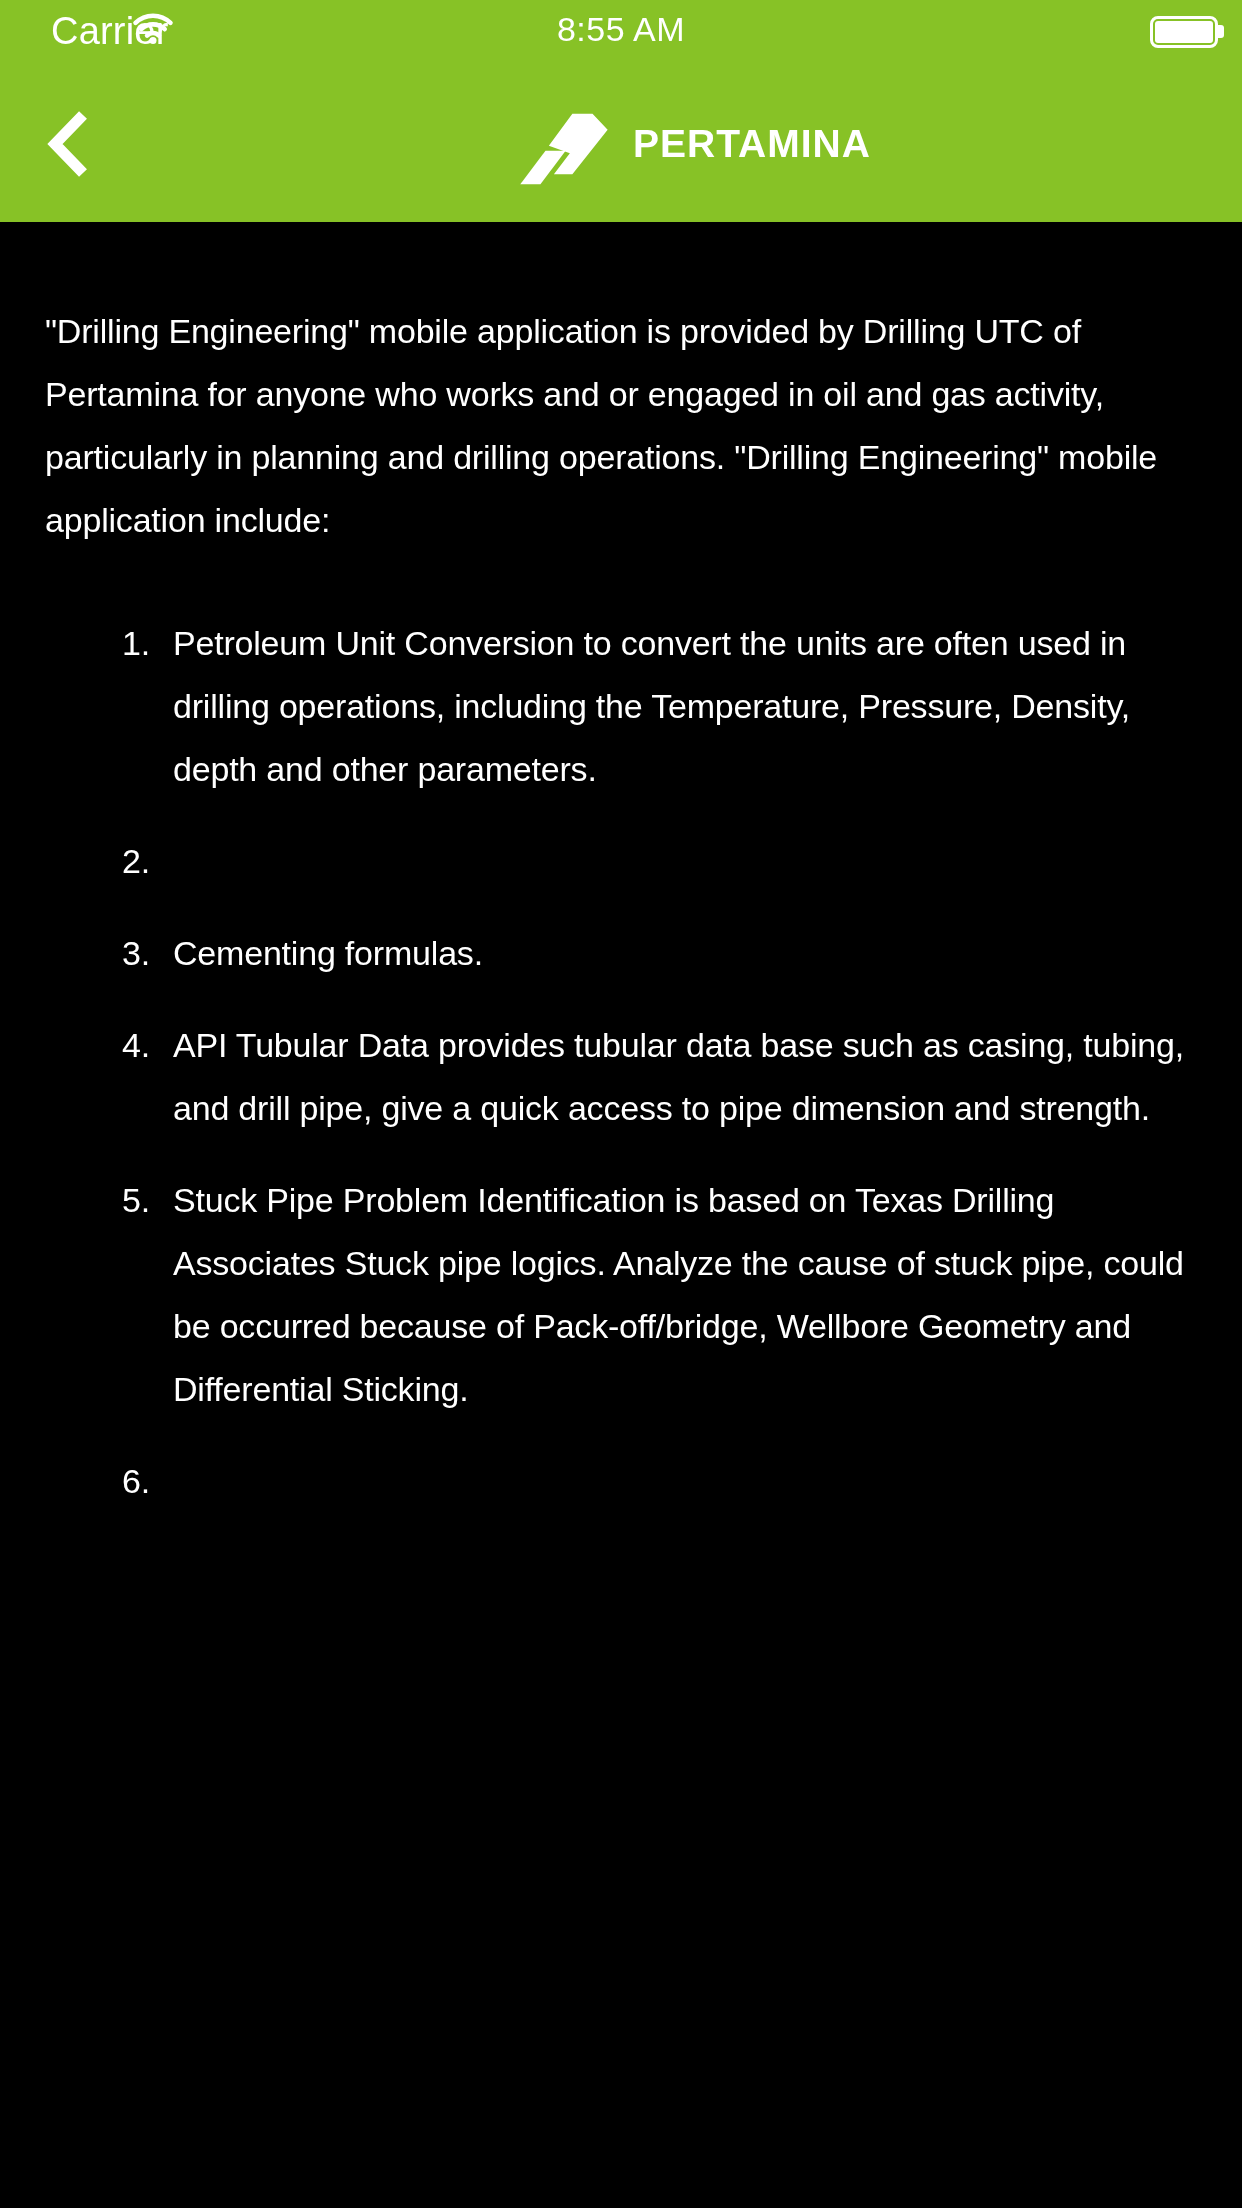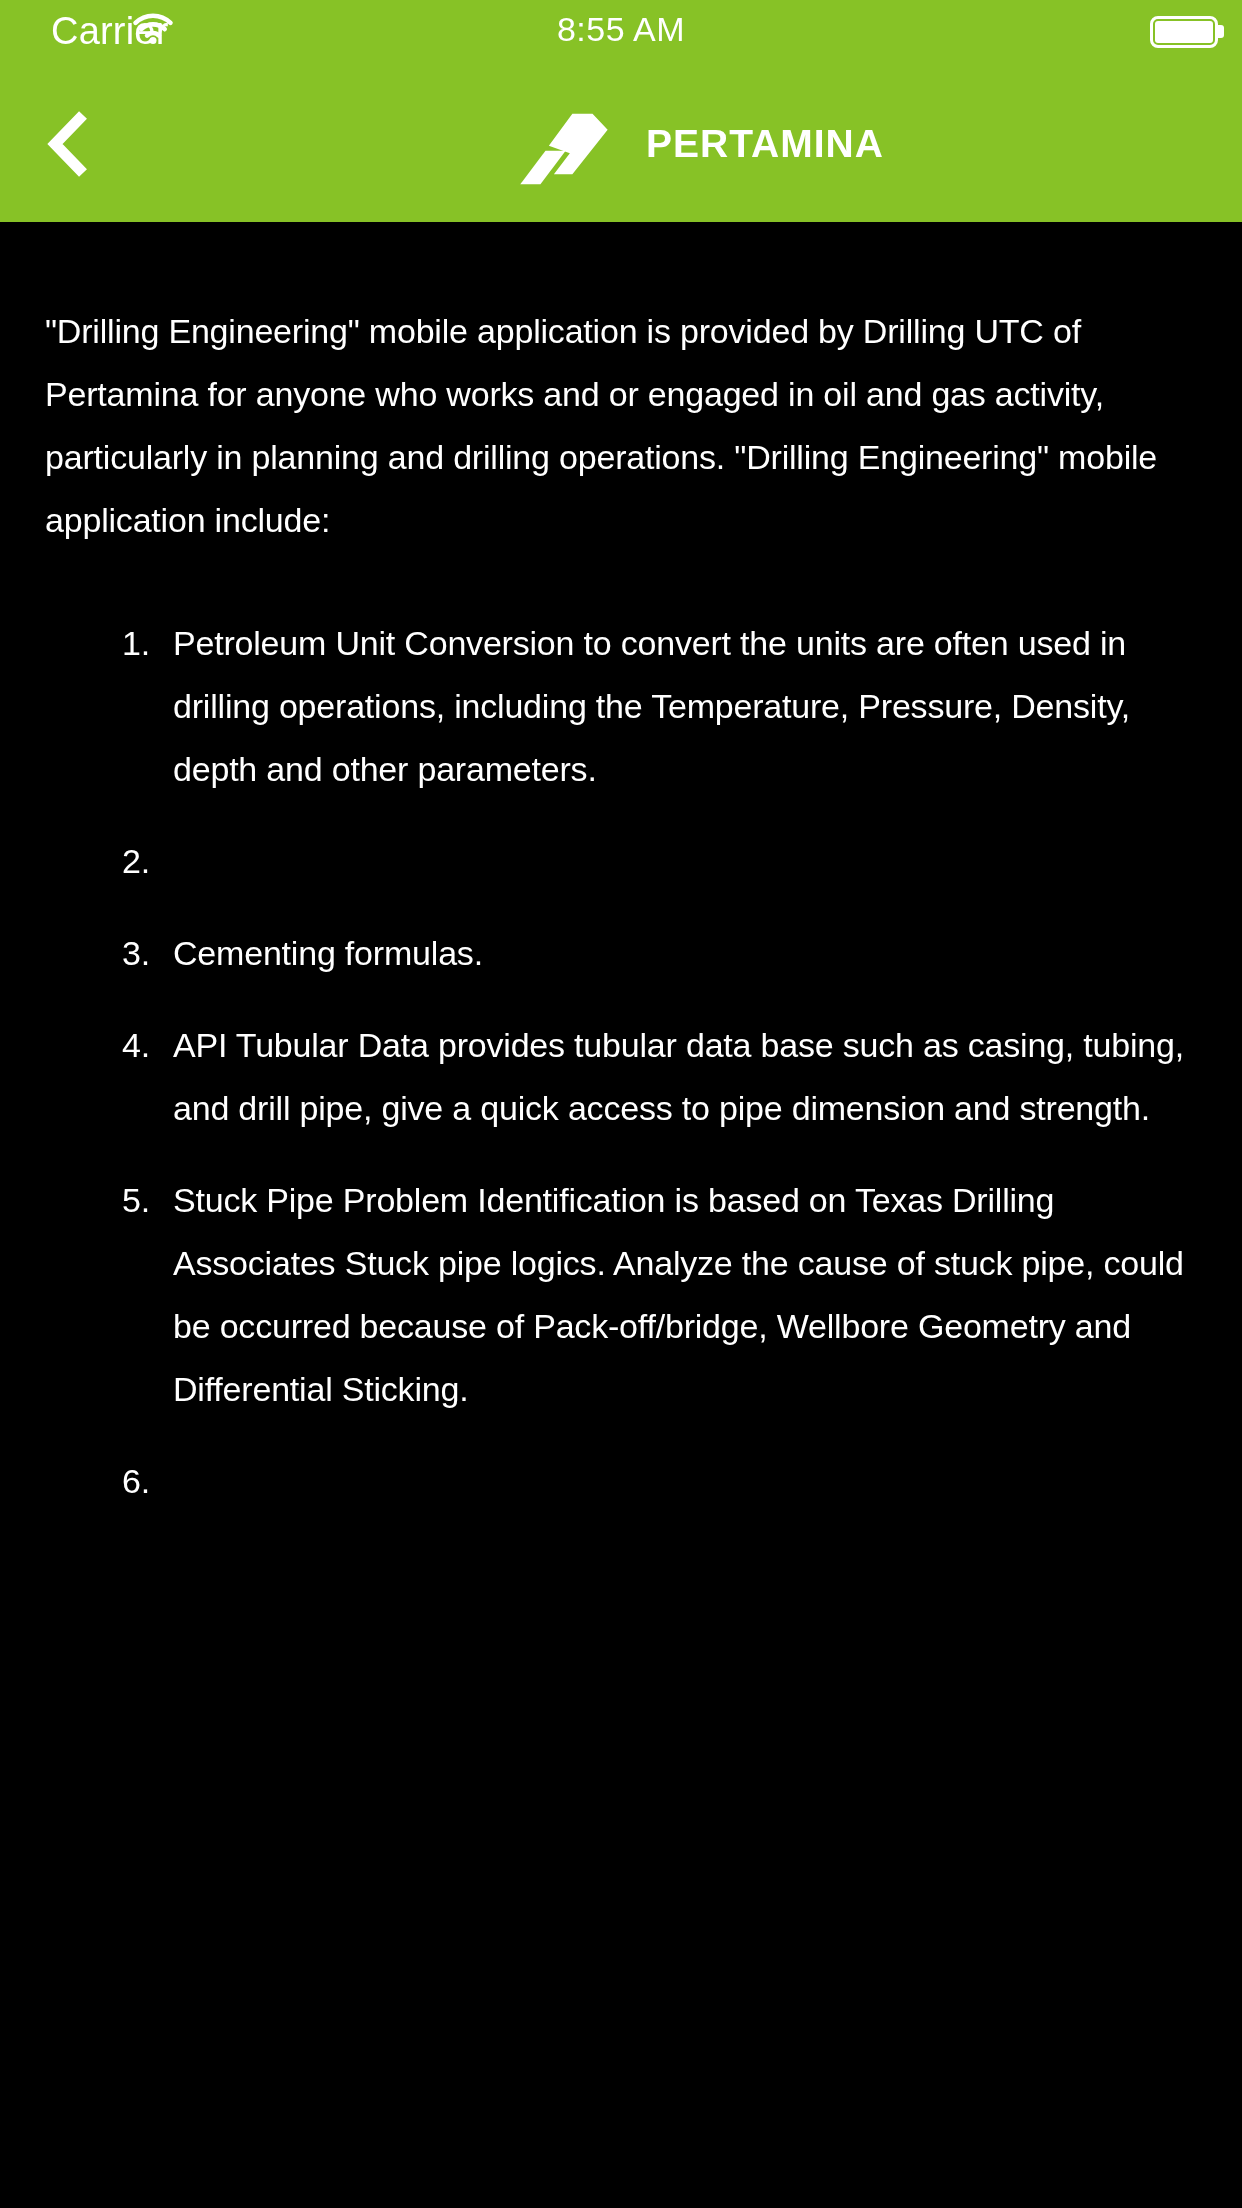--- a/index.html
+++ b/index.html
@@ -76,21 +76,21 @@
     align-items: center;
     justify-content: center;
   }
 
   .logo {
     position: absolute;
     left: 518px; top: 98px;
     height: 92px;
     display: flex;
     align-items: center;
-    gap: 26px;
+    gap: 13px;
   }
   .logo-mark { display: block; }
   .logo-word {
     font-size: 39px;
     font-weight: bold;
     letter-spacing: 1px;
     color: #ffffff;
   }
 
   

